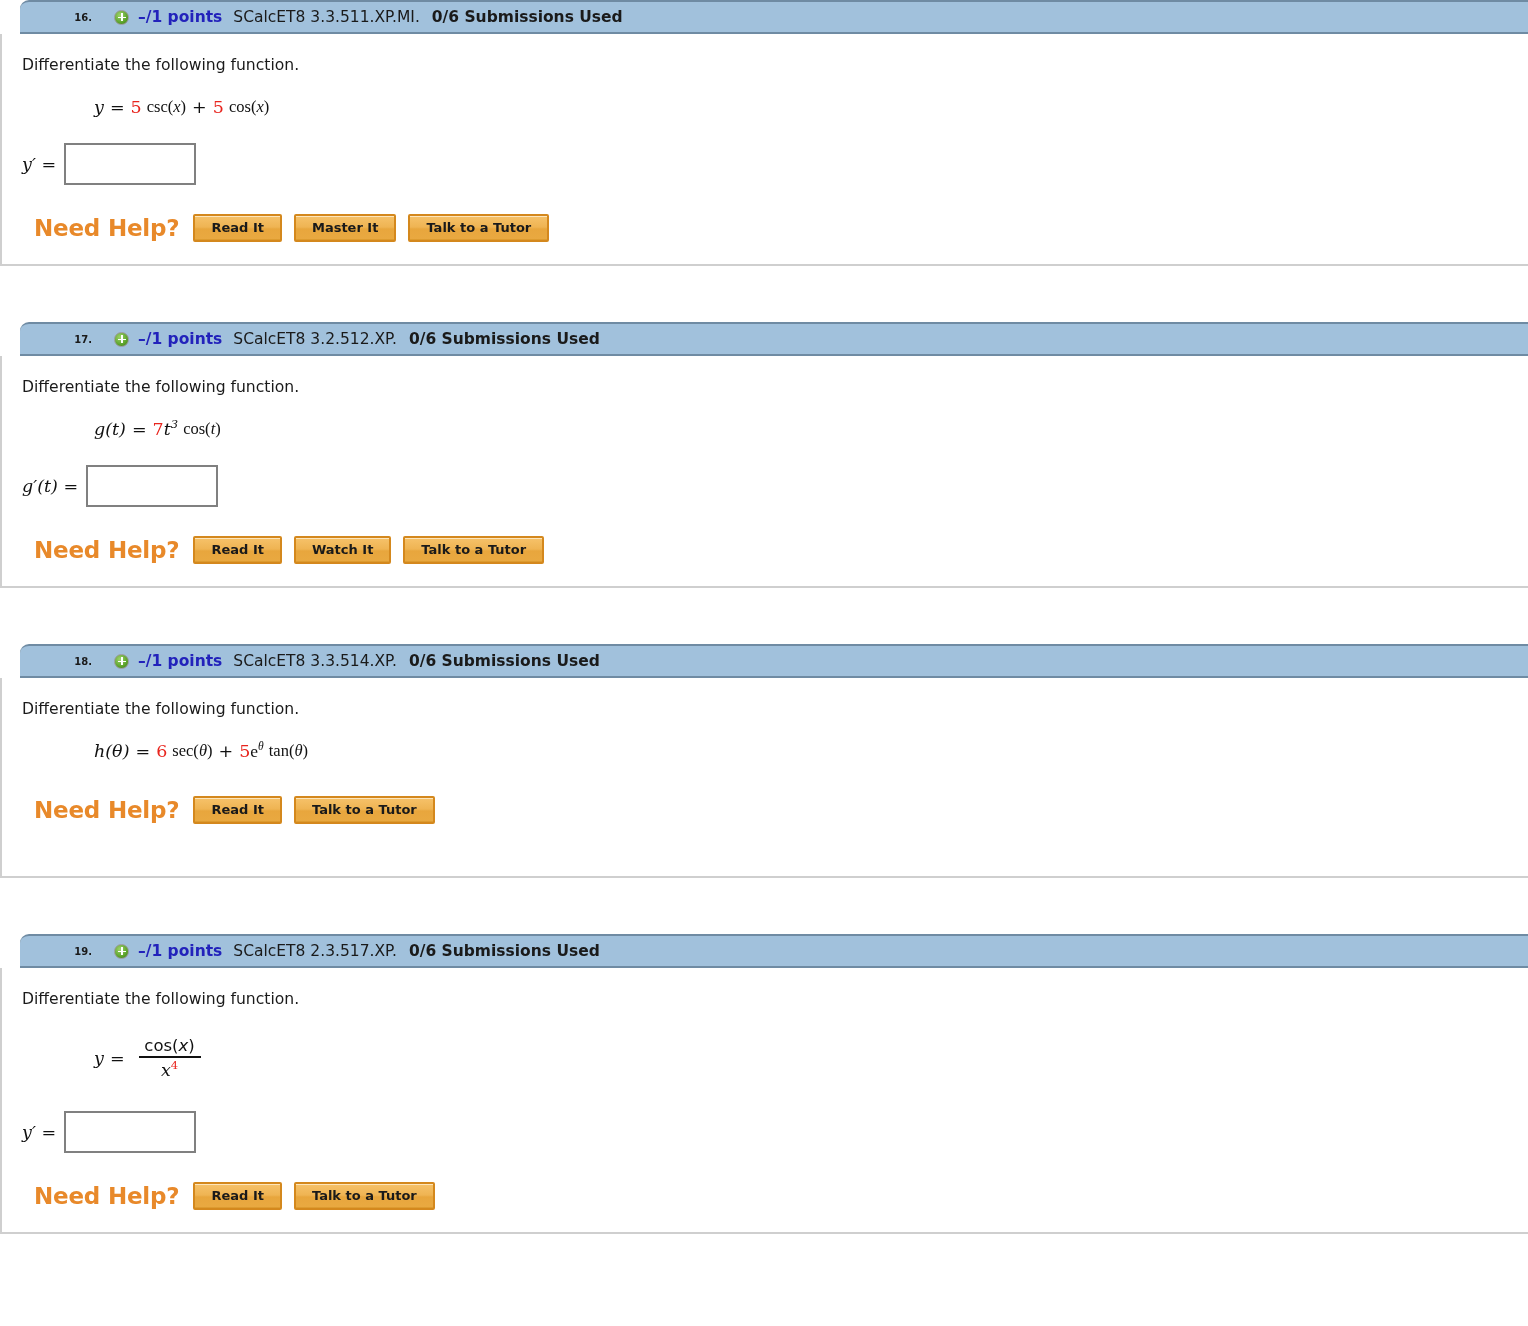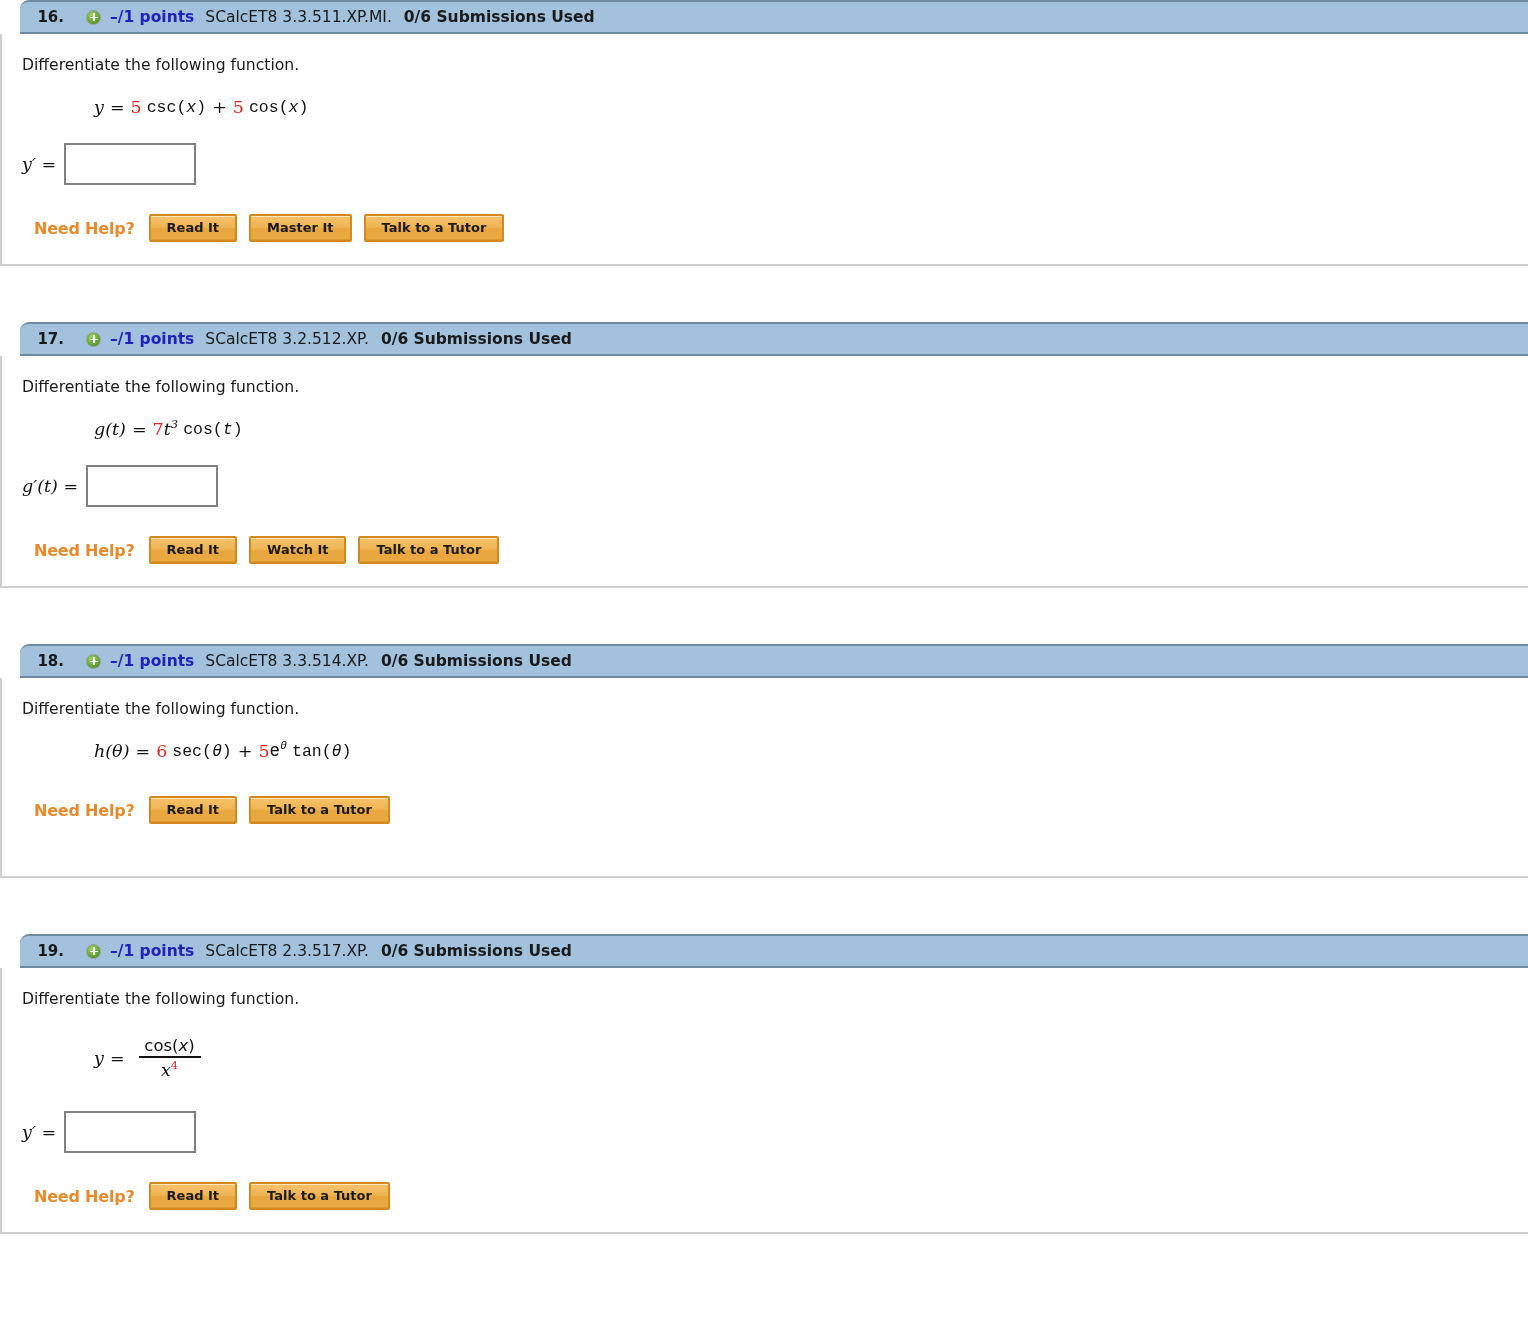--- a/index.html
+++ b/index.html
@@ -32,25 +32,26 @@
     border-bottom: 2px solid #6f8ba3;
     border-top-left-radius: 9px;
     margin-left: 20px;
     display: flex;
     align-items: center;
     box-sizing: border-box;
   }
   .q-num {
     width: 44px;
     text-align: right;
-    font-size: 15px;
+    font-size: 10px;
     font-weight: bold;
     color: #1a1a1a;
     margin-right: 22px;
     letter-spacing: 0px;
+    padding-left: 28px;
   }
   .plus-icon {
     width: 15px;
     height: 15px;
     border-radius: 50%;
     background: radial-gradient(circle at 38% 32%, #9ed36a 0%, #5ba32b 62%, #3f7d18 100%);
     border: 1px solid #9a9a9a;
     box-sizing: border-box;
     position: relative;
     flex: 0 0 auto;
@@ -107,21 +108,21 @@
     font-family: "DejaVu Serif", "Liberation Serif", serif;
     font-size: 17.5px;
     color: #111111;
     margin-left: 72px;
     height: 38px;
     display: flex;
     align-items: center;
   }
   .math .var { font-style: italic; }
   .math .fn {
-    font-family: Liberation Mono, monospace;
+    font-family: Liberation Serif, serif;
     font-size: 16.5px;
     font-style: normal;
     text-align: right;
   }
   .math .num { color: #e8241d; }
   .math .op { margin: 0 6px; }
   .math .sp { display: inline-block; width: 5px; }
   sup.exp {
     font-size: 0.66em;
     vertical-align: super;
@@ -188,21 +189,21 @@
   }
 
   
   .help-row {
     display: flex;
     align-items: center;
     margin-top: 26px;
     margin-left: 12px;
   }
   .help-label {
-    font-size: 16px;
+    font-size: 23px;
     font-weight: bold;
     color: #e8892a;
     margin-right: 14px;
     letter-spacing: -0.2px;
   }
   .help-btn {
     background: linear-gradient(to bottom, #f6c26a 0%, #efb453 46%, #e8a63d 54%, #e9a941 100%);
     border: 2px solid #d4881d;
     border-radius: 2px;
     box-shadow: inset 0 1px 0 #fde6bc, inset 0 -1px 0 #dd9b2f;

